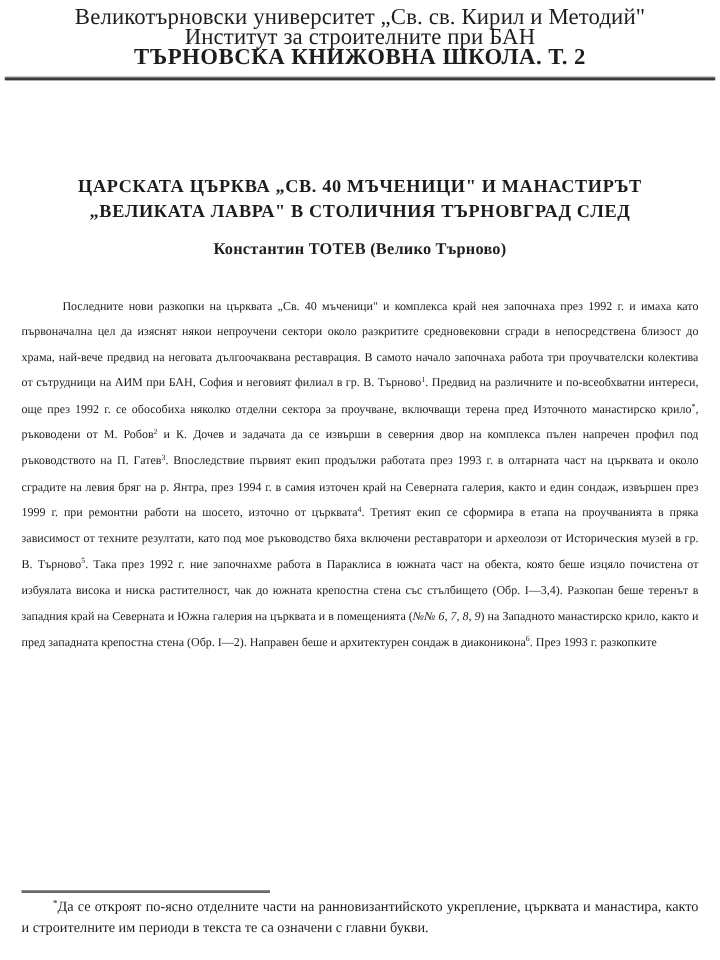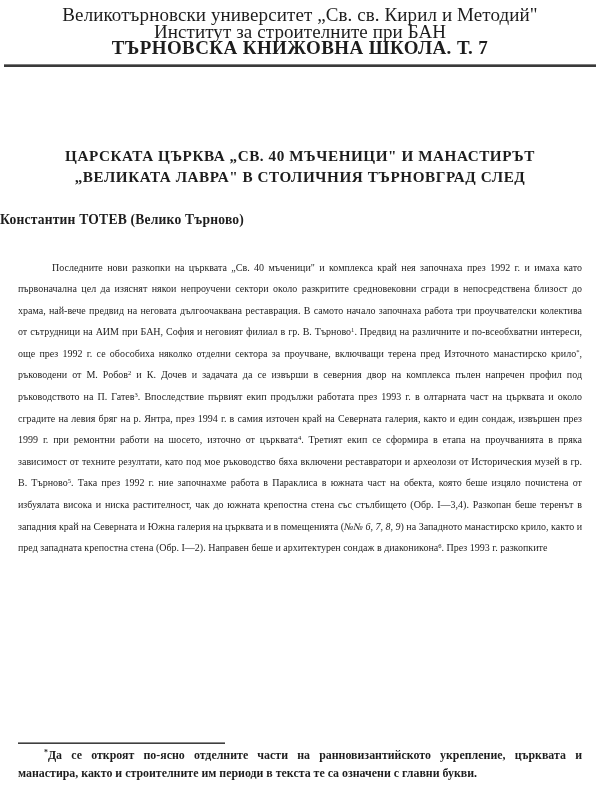--- a/index.html
+++ b/index.html
@@ -55,22 +55,22 @@
     text-align: center;
   }
   .title-block .t-line {
     font-weight: bold;
     font-size: 15.2px;
     line-height: 21.5px;
     letter-spacing: 0.55px;
     white-space: nowrap;
   }
   .author {
-    margin-top: 24px;
-    text-align: left;
+    margin-top: 12px;
+    text-align: center;
     font-weight: bold;
     font-size: 13.6px;
     letter-spacing: 0.2px;
   }
 
   
   .body-text {
     margin-top: 29px;
     padding: 0 18px;
     font-size: 10px;
@@ -103,36 +103,35 @@
     height: 2px;
     background: #3f3f3f;
     border-top: 1px solid #8a8a8a;
     box-sizing: border-box;
     margin-bottom: 3px;
   }
   .footnote-text {
     font-size: 11.9px;
     line-height: 17.6px;
     text-align: justify;
-    font-weight: bold;
   }
   .footnote-text p {
     margin: 0;
     text-indent: 26px;
   }
 </style>
 </head>
 <body>
 
 <div class="page">
 
   <div class="masthead">
     <div class="mh-line">Великотърновски университет „Св. св. Кирил и Методий"</div>
     <div class="mh-line">Институт за строителните при БАН</div>
-    <div class="mh-line caps">ТЪРНОВСКА КНИЖОВНА ШКОЛА. Т. 7</div>
+    <div class="mh-line caps">ТЪРНОВСКА КНИЖОВНА ШКОЛА. Т. 2</div>
   </div>
 
   <div class="rule-top"></div>
 
   <div class="title-block">
     <div class="t-line">ЦАРСКАТА ЦЪРКВА „СВ. 40 МЪЧЕНИЦИ" И МАНАСТИРЪТ</div>
     <div class="t-line">„ВЕЛИКАТА ЛАВРА" В СТОЛИЧНИЯ ТЪРНОВГРАД СЛЕД</div>
   </div>
 
   <div class="author">Константин ТОТЕВ (Велико Търново)</div>

